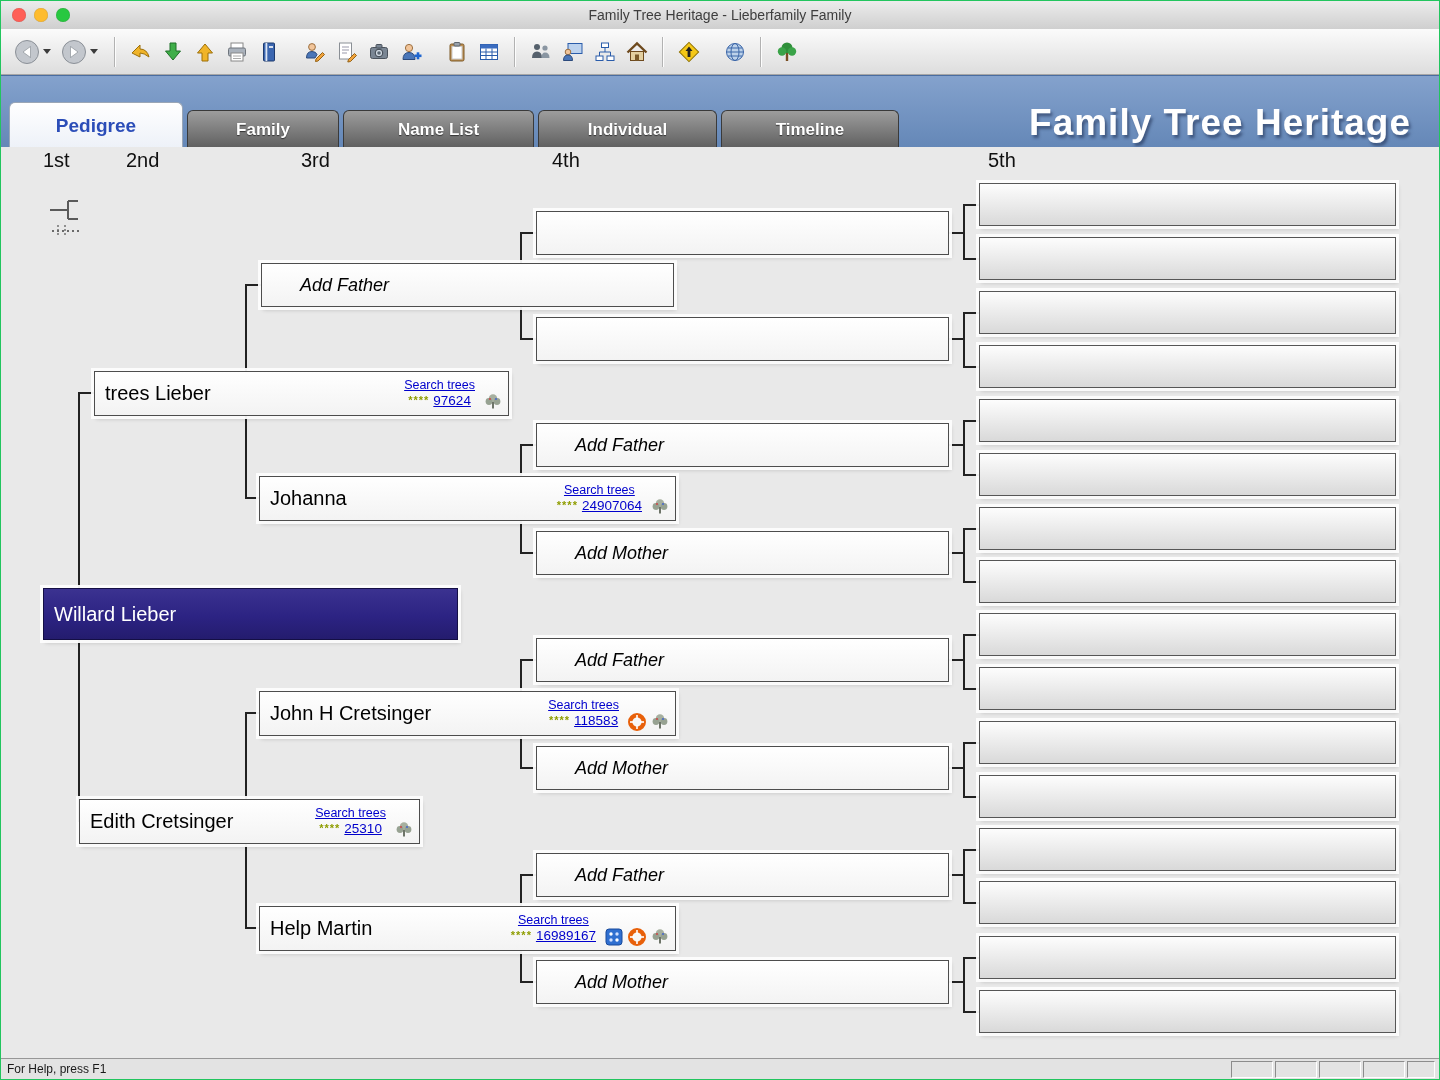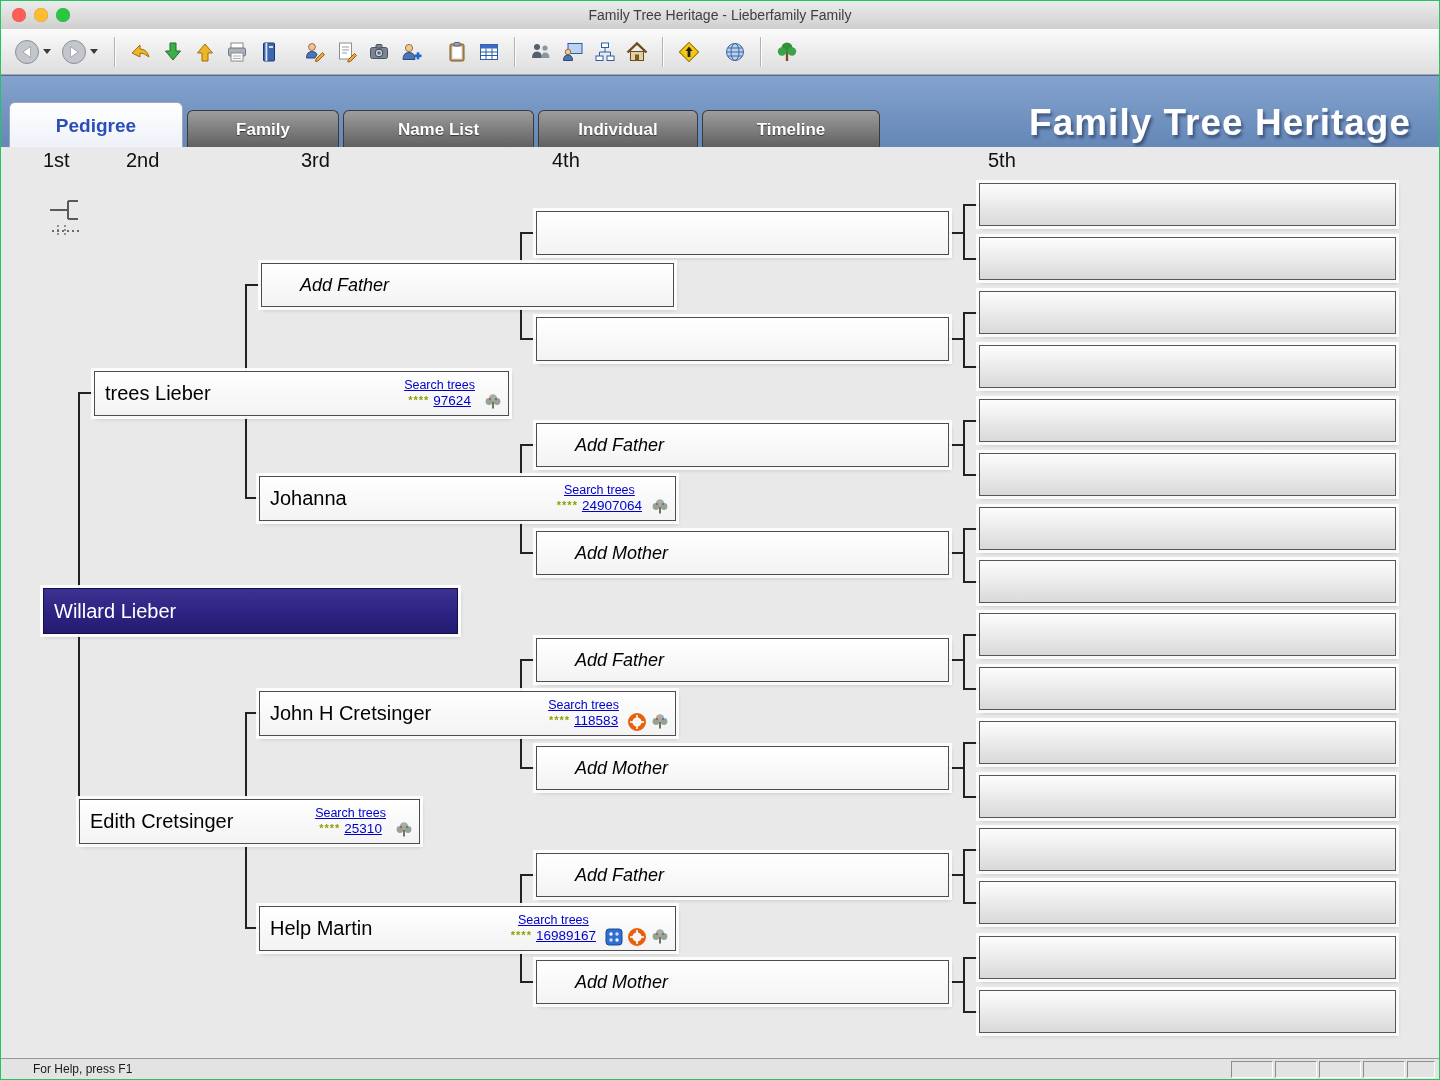--- a/index.html
+++ b/index.html
@@ -49,21 +49,21 @@
   .search-link{display:block;font-size:12.5px;color:#0000cc;text-decoration:underline;cursor:pointer;}
   .match-row{display:flex;align-items:center;justify-content:center;gap:4px;}
   .stars{font-size:11px;font-weight:bold;color:#8f9d00;letter-spacing:1px;}
   .id-link{font-size:13.5px;color:#0000cc;text-decoration:underline;cursor:pointer;}
   .box-icons{display:flex;gap:3px;align-self:flex-end;margin:0 5px 3px 0;}
   .bicon{display:flex;cursor:pointer;}
   .selected-box{background:linear-gradient(#3b3290,#2c2383 55%,#241c6e);border-color:#140f45;}
   .selected-box .pname{color:#ffffff;}
   
   .statusbar{position:absolute;bottom:0;left:0;right:0;height:20px;background:#e3e3e3;
-    border-top:1px solid #979797;display:flex;align-items:center;font-size:12px;color:#1a1a1a;padding-left:26px;}
+    border-top:1px solid #979797;display:flex;align-items:center;font-size:12px;color:#1a1a1a;}
   .help{padding-left:6px;flex:1;}
   .scell{width:40px;height:15px;margin-right:2px;border:1px solid;border-color:#8c8c8c #ffffff #ffffff #8c8c8c;}
   .scell.small{width:26px;margin-right:4px;}
 </style>
 <title>Family Tree Heritage - Lieberfamily Family</title></head>
 <body>
 
 <div class="window" id="win">
 
   <div class="titlebar">
@@ -234,21 +234,21 @@
         </svg>
     </span>
   </div>
 
   <div class="header">
     <div class="app-title">Family Tree Heritage</div>
     <div class="tabs">
       <div class="tab active" style="width:174px">Pedigree</div>
       <div class="tab" style="width:152px">Family</div>
       <div class="tab" style="width:191px">Name List</div>
-      <div class="tab" style="width:160px">Individual</div>
+      <div class="tab" style="width:179px">Individual</div>
       <div class="tab" style="width:178px">Timeline</div>
     </div>
   </div>
 
   <div class="main-bg"></div>
 
   <div class="genlabel" style="left:42px;top:148px">1st</div>
   <div class="genlabel" style="left:125px;top:148px">2nd</div>
   <div class="genlabel" style="left:300px;top:148px">3rd</div>
   <div class="genlabel" style="left:551px;top:148px">4th</div>
@@ -311,21 +311,21 @@
       <div class="cline" style="left: 948px; top: 873px; width: 15px; height: 2px;"></div>
       <div class="cline" style="left: 962px; top: 847.5px; width: 2px; height: 55px;"></div>
       <div class="cline" style="left: 962px; top: 847.5px; width: 17px; height: 2px;"></div>
       <div class="cline" style="left: 962px; top: 900.5px; width: 17px; height: 2px;"></div>
       <div class="cline" style="left: 948px; top: 980px; width: 15px; height: 2px;"></div>
       <div class="cline" style="left: 962px; top: 955.5px; width: 2px; height: 56px;"></div>
       <div class="cline" style="left: 962px; top: 955.5px; width: 17px; height: 2px;"></div>
       <div class="cline" style="left: 962px; top: 1009.5px; width: 17px; height: 2px;"></div>
     </div>
 
-  <div class="pbox selected-box" style="left:42px;top:587px;width:415px;height:46px">
+  <div class="pbox selected-box" style="left:42px;top:587px;width:415px;height:52px">
     <div class="pname">Willard Lieber</div>
   </div>
 
   <div class="pbox" style="left:93px;top:370px;width:415px;height:45px">
     <div class="pname">trees Lieber</div>
     <div class="match-block">
       <a class="search-link">Search trees</a>
       <div class="match-row">
         <span class="stars">****</span>
         <a class="id-link">97624</a>

